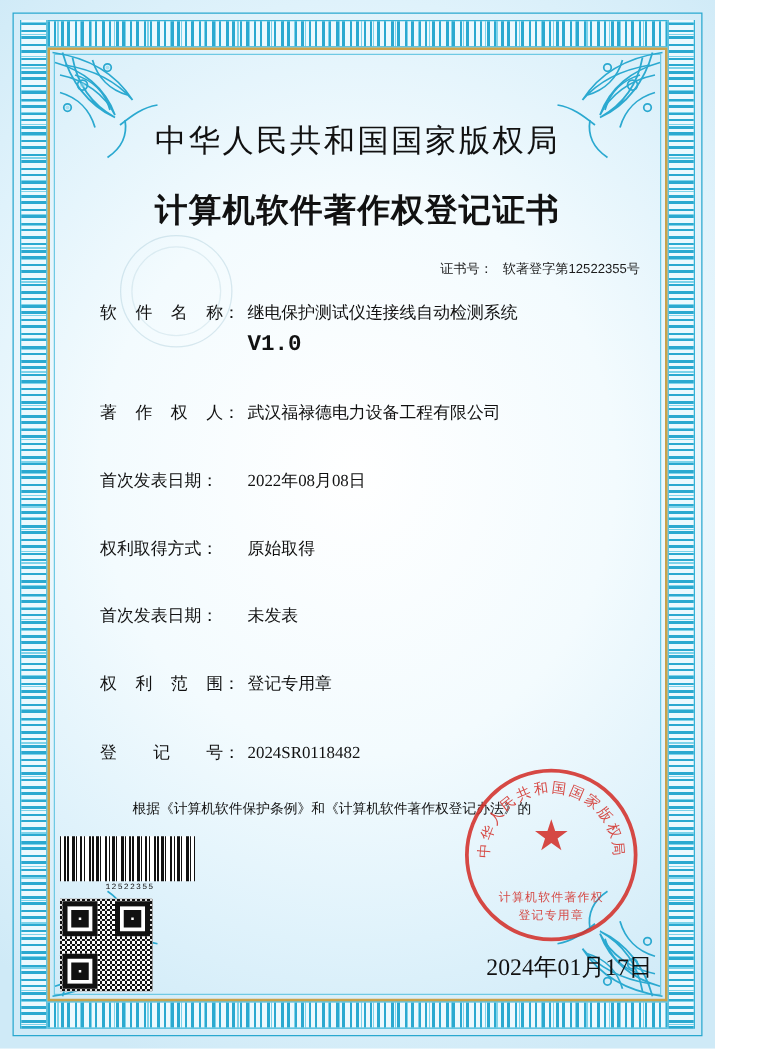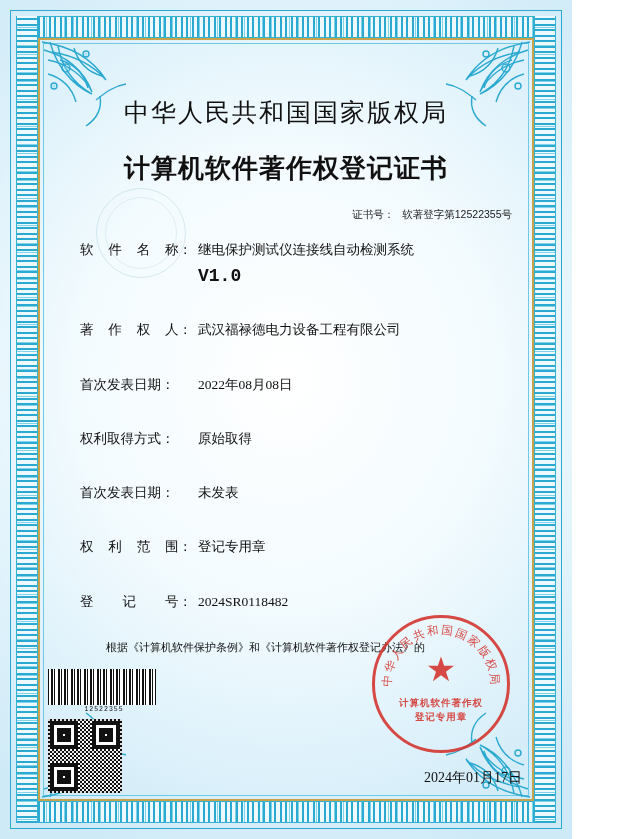--- a/index.html
+++ b/index.html
@@ -250,43 +250,42 @@
     position: absolute;
     left: 50%; top: 50%;
     transform: translate(-50%, -50%) translateY(-14px);
     font-size: 34px;
     line-height: 1;
     color: #d4312b;
   }
   .seal-lines {
     position: absolute;
     left: 0; right: 0;
-    bottom: 26px;
+    bottom: 10px;
     text-align: center;
     font-size: 9.5px;
     line-height: 1.5;
     letter-spacing: 1px;
-    font-weight: bold;
   }
   .seal-arc {
     position: absolute;
     left: 0; top: 0; width: 132px; height: 132px;
   }
   .seal-arc text {
     font-family: "Liberation Sans", sans-serif;
     font-size: 11.5px;
     fill: #d4312b;
     letter-spacing: 2px;
   }
 
   .issue-date {
     position: absolute;
     right: 50px;
     bottom: 52px;
-    font-size: 14px;
+    font-size: 19px;
     color: #111;
   }
 
   
   .watermark {
     position: absolute;
     left: 96px;
     top: 188px;
     width: 88px;
     height: 88px;

